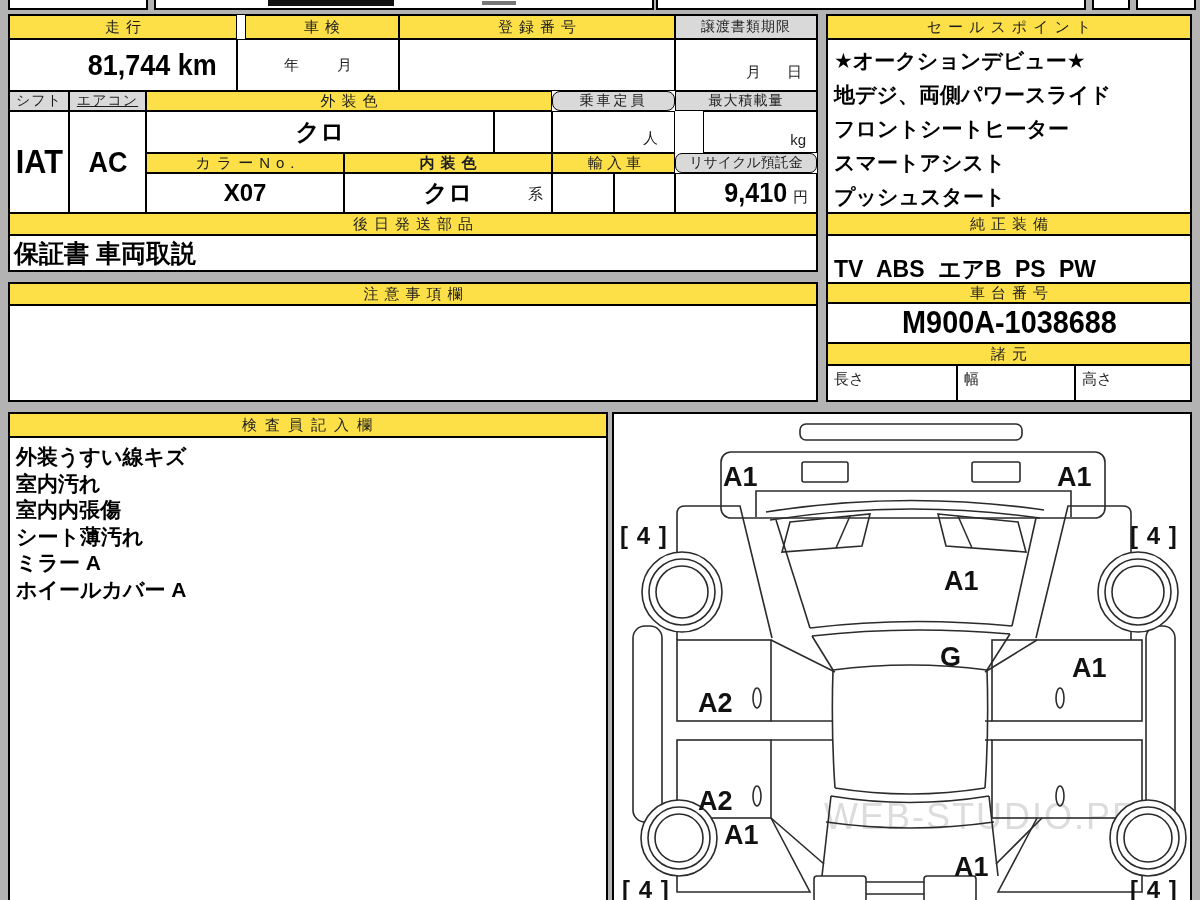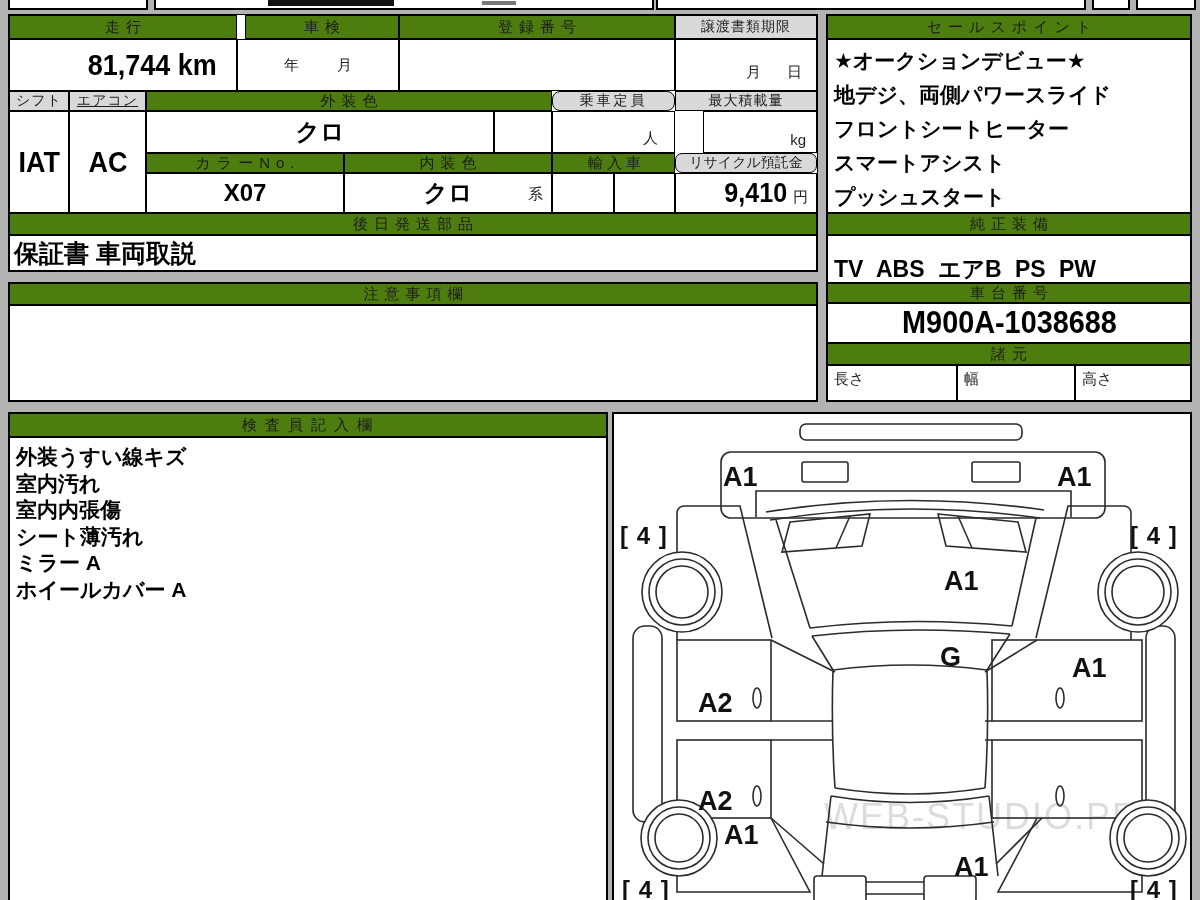--- a/index.html
+++ b/index.html
@@ -4,21 +4,21 @@
 <style>
   * { box-sizing: border-box; margin: 0; padding: 0; }
   html,body { width:1200px; height:900px; overflow:hidden; }
   body {
     background:#b3b3b3;
     font-family:"Liberation Sans","DejaVu Sans",sans-serif;
     color:#000; position:relative;
   }
   .block { position:absolute; background:#fff; border:1px solid #000; display:grid; }
   .c { border:1px solid #000; background:#fff; display:flex; align-items:center; justify-content:center; overflow:hidden; position:relative; }
-  .hd { background:#4d7c0f; color:#1d1d1d; font-size:15px; letter-spacing:6px; padding-left:6px; }
+  .hd { background:#fde047; color:#1d1d1d; font-size:15px; letter-spacing:6px; padding-left:6px; }
   .hd-t { background:#d9d9d9; color:#1d1d1d; font-size:14px; letter-spacing:1px; }
   .val { font-weight:bold; }
   .unit { font-size:15px; color:#222; font-weight:normal; }
   .left-lines { flex-direction:column; align-items:flex-start; justify-content:flex-start; padding:4px 6px; }
   .cond { transform:scaleX(0.93); transform-origin:center; white-space:nowrap; }
   
   .topcell { position:absolute; top:0; background:#fff; border:2px solid #000; border-top:none; height:10px; }
   .smudge { position:absolute; background:#111; }
   
   #diagram-block { left:612px; top:412px; width:580px; height:492px; background:#fff; border:2px solid #000; position:absolute; }
@@ -65,37 +65,37 @@
     <span class="unit">月</span>
     <span class="unit">日</span>
   </div>
 
   <div class="c hd-t" style="grid-column:1/2;">シフト</div>
   <div class="c hd-t" style="grid-column:2/3;text-decoration:underline;">エアコン</div>
   <div class="c hd" style="grid-column:3/8;">外装色</div>
   <div class="c hd-t" style="grid-column:8/10; letter-spacing:3px;border-radius:8px;">乗車定員</div>
   <div class="c hd-t" style="grid-column:10/11;">最大積載量</div>
 
-  <div class="c val" style="grid-column:1/2; grid-row:4/7; font-size:29px;">
+  <div class="c val" style="grid-column:1/2; grid-row:4/7; font-size:33px;">
       <span class="cond">IAT</span>
     </div>
   <div class="c val" style="grid-column:2/3; grid-row:4/7; font-size:29px;">
       <span class="cond">AC</span>
     </div>
   <div class="c val" style="grid-column:3/7; font-size:24px;">クロ</div>
   <div class="c" style="grid-column:7/8;"></div>
   <div class="c" style="grid-column:8/10; justify-content:flex-end; align-items:flex-end; padding:0 16px 4px 0;">
     <span class="unit">人</span>
   </div>
   <div class="c" style="grid-column:10/11; justify-content:flex-end; align-items:flex-end; padding:0 10px 4px 0;margin-left:28px;">
     <span class="unit">kg</span>
   </div>
 
   <div class="c hd" style="grid-column:3/5;">カラーNo.</div>
-  <div class="c hd" style="grid-column:5/8;">内装色</div>
+  <div class="c hd" style="grid-column:5/8;font-weight:bold;">内装色</div>
   <div class="c hd" style="grid-column:8/10; letter-spacing:4px;">輸入車</div>
   <div class="c hd-t" style="grid-column:10/11; letter-spacing:0;border-radius:7px;">リサイクル預託金</div>
 
   <div class="c val" style="grid-column:3/5; font-size:24px;">X07</div>
   <div class="c val" style="grid-column:5/8; font-size:24px;">
     <span>クロ</span>
     <span class="unit" style="position:absolute; right:8px; bottom:8px;">系</span>
   </div>
   <div class="c" style="grid-column:8/9;"></div>
   <div class="c" style="grid-column:9/10;"></div>

